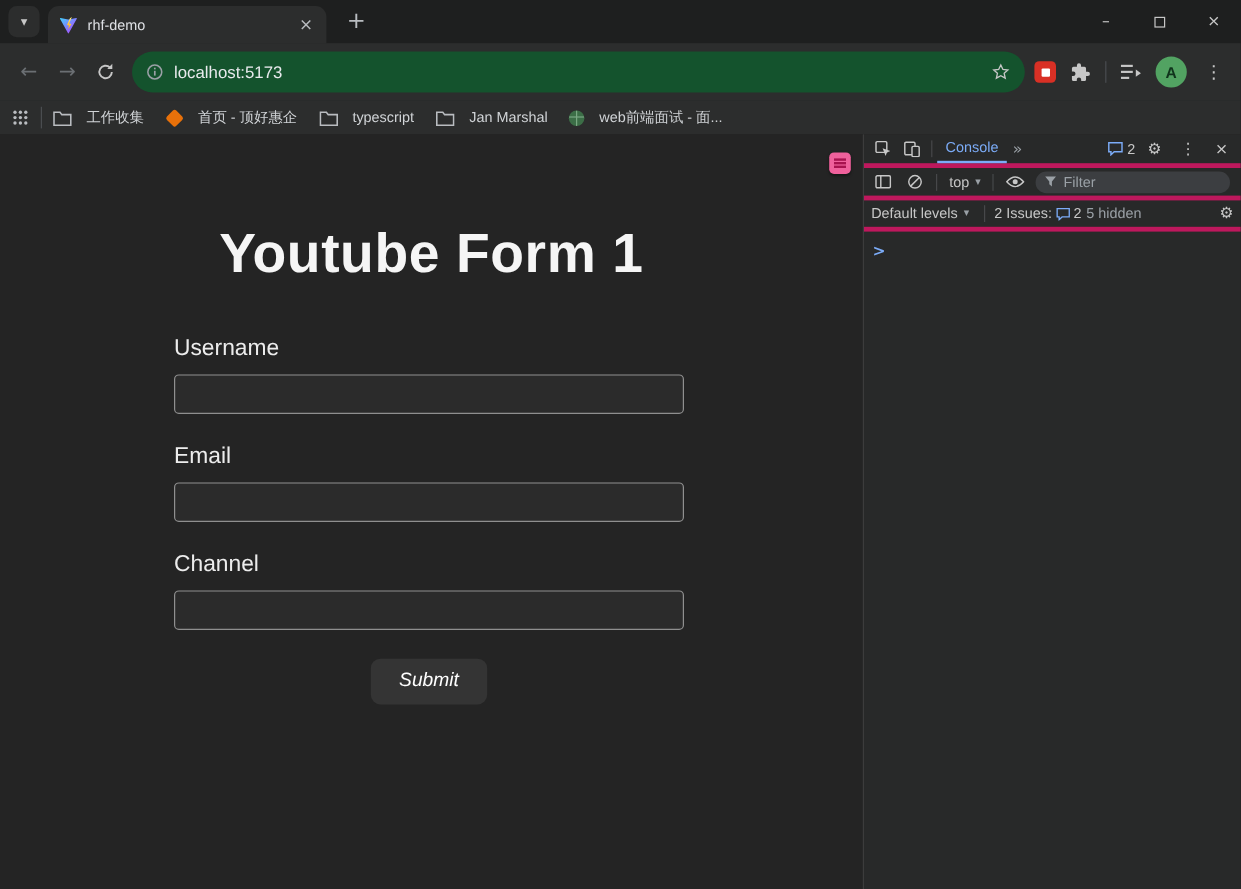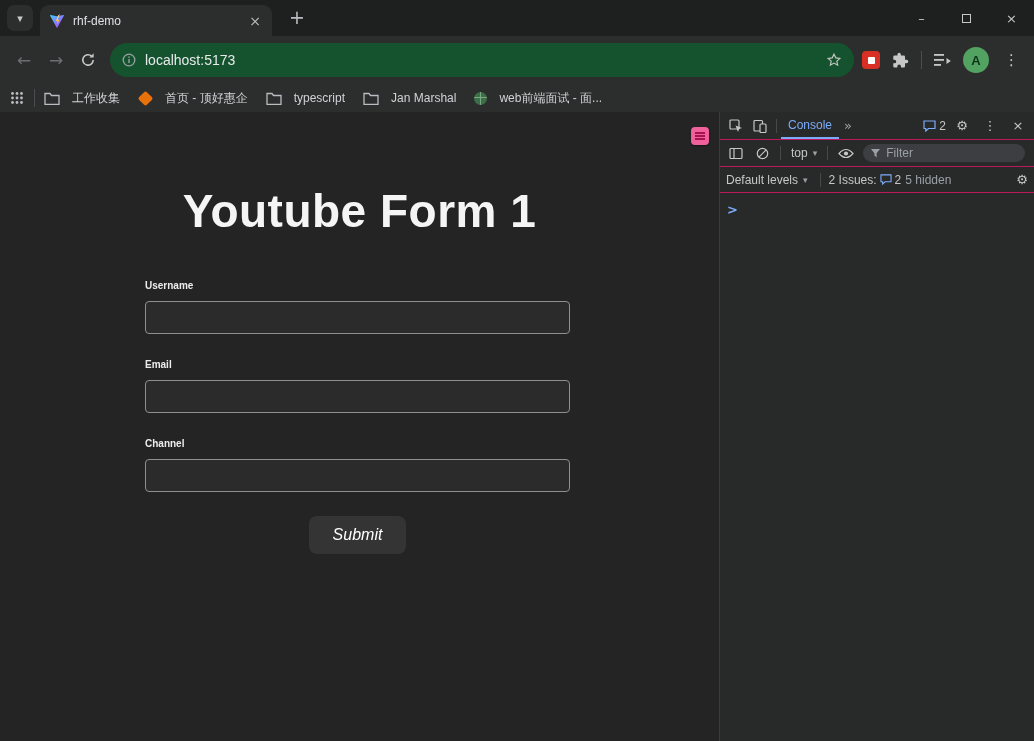--- a/index.html
+++ b/index.html
@@ -71,34 +71,34 @@
   .page { position:absolute; top:112px; left:0; width:719px; bottom:0; background:#242424;
           color:#f3f3f3; }
   .float-badge { position:absolute; top:15px; right:10px; width:18px; height:18px;
                  border-radius:4px; background:#f0619c; display:flex; align-items:center;
                  justify-content:center; cursor:pointer; box-shadow:0 1px 2px rgba(0,0,0,.4); }
   .badge-lines { width:10px; height:2px; background:#a8134f; margin-top:-6px;
                  box-shadow:0 3px 0 #a8134f, 0 6px 0 #a8134f; }
   .page-title { margin-top:72px; text-align:center; font-size:46px; font-weight:bold;
                 letter-spacing:.5px; color:#f5f5f5; line-height:54px; }
   .form { width:425px; margin-left:145px; }
-  .field-label { display:block; font-size:10px; font-weight:bold; color:#ececec;
+  .field-label { display:block; font-size:19px; font-weight:normal; color:#ececec;
                  margin:25px 0 10px; }
   .field-label.first { margin-top:42px; }
   .text-input { width:425px; height:33px; background:#2b2b2b; border:1px solid #8f8f8f;
                 border-radius:4px; color:#eee; padding:0 8px; font-size:14px; outline:none;
                 font-family:"Liberation Sans", sans-serif; }
   .submit-btn { display:block; margin:24px auto 0; padding:10px 24px; font-size:16px;
                 background:#343434; color:#fff; border:none; border-radius:8px; cursor:pointer;
                 font-family:"Liberation Sans", sans-serif;font-style:italic; }
 
   
   .devtools { position:absolute; top:112px; right:0; width:315px; bottom:0; background:#282929;
               border-left:1px solid #3c3c3c; color:#c7c7c7; font-size:12px; }
-  .dt-row { display:flex; align-items:center; border-bottom:1px solid #be185d; padding:0 4px; }
+  .dt-row { display:flex; align-items:center; border-bottom:4px solid #be185d; padding:0 4px; }
   .dt-row1 { height:28px; }
   .dt-row2 { height:27px; gap:2px; }
   .dt-row3 { height:26px; gap:4px; padding:0 6px 0 6px; }
   .dt-icon { width:24px; height:22px; display:flex; align-items:center; justify-content:center;
              cursor:pointer; color:#c7c7c7; font-size:13px; flex:none; }
   .dt-vsep { width:1px; height:14px; background:#47484a; margin:0 4px; flex:none; }
   .dt-tab { height:100%; display:flex; align-items:center; padding:0 7px; color:#7cacf8;
             border-bottom:2px solid #7cacf8; cursor:pointer; flex:none; }
   .dt-more-tabs { color:#9aa0a6; font-size:13px; padding:0 5px; cursor:pointer; }
   .dt-right { margin-left:auto; display:flex; align-items:center; gap:4px; }

